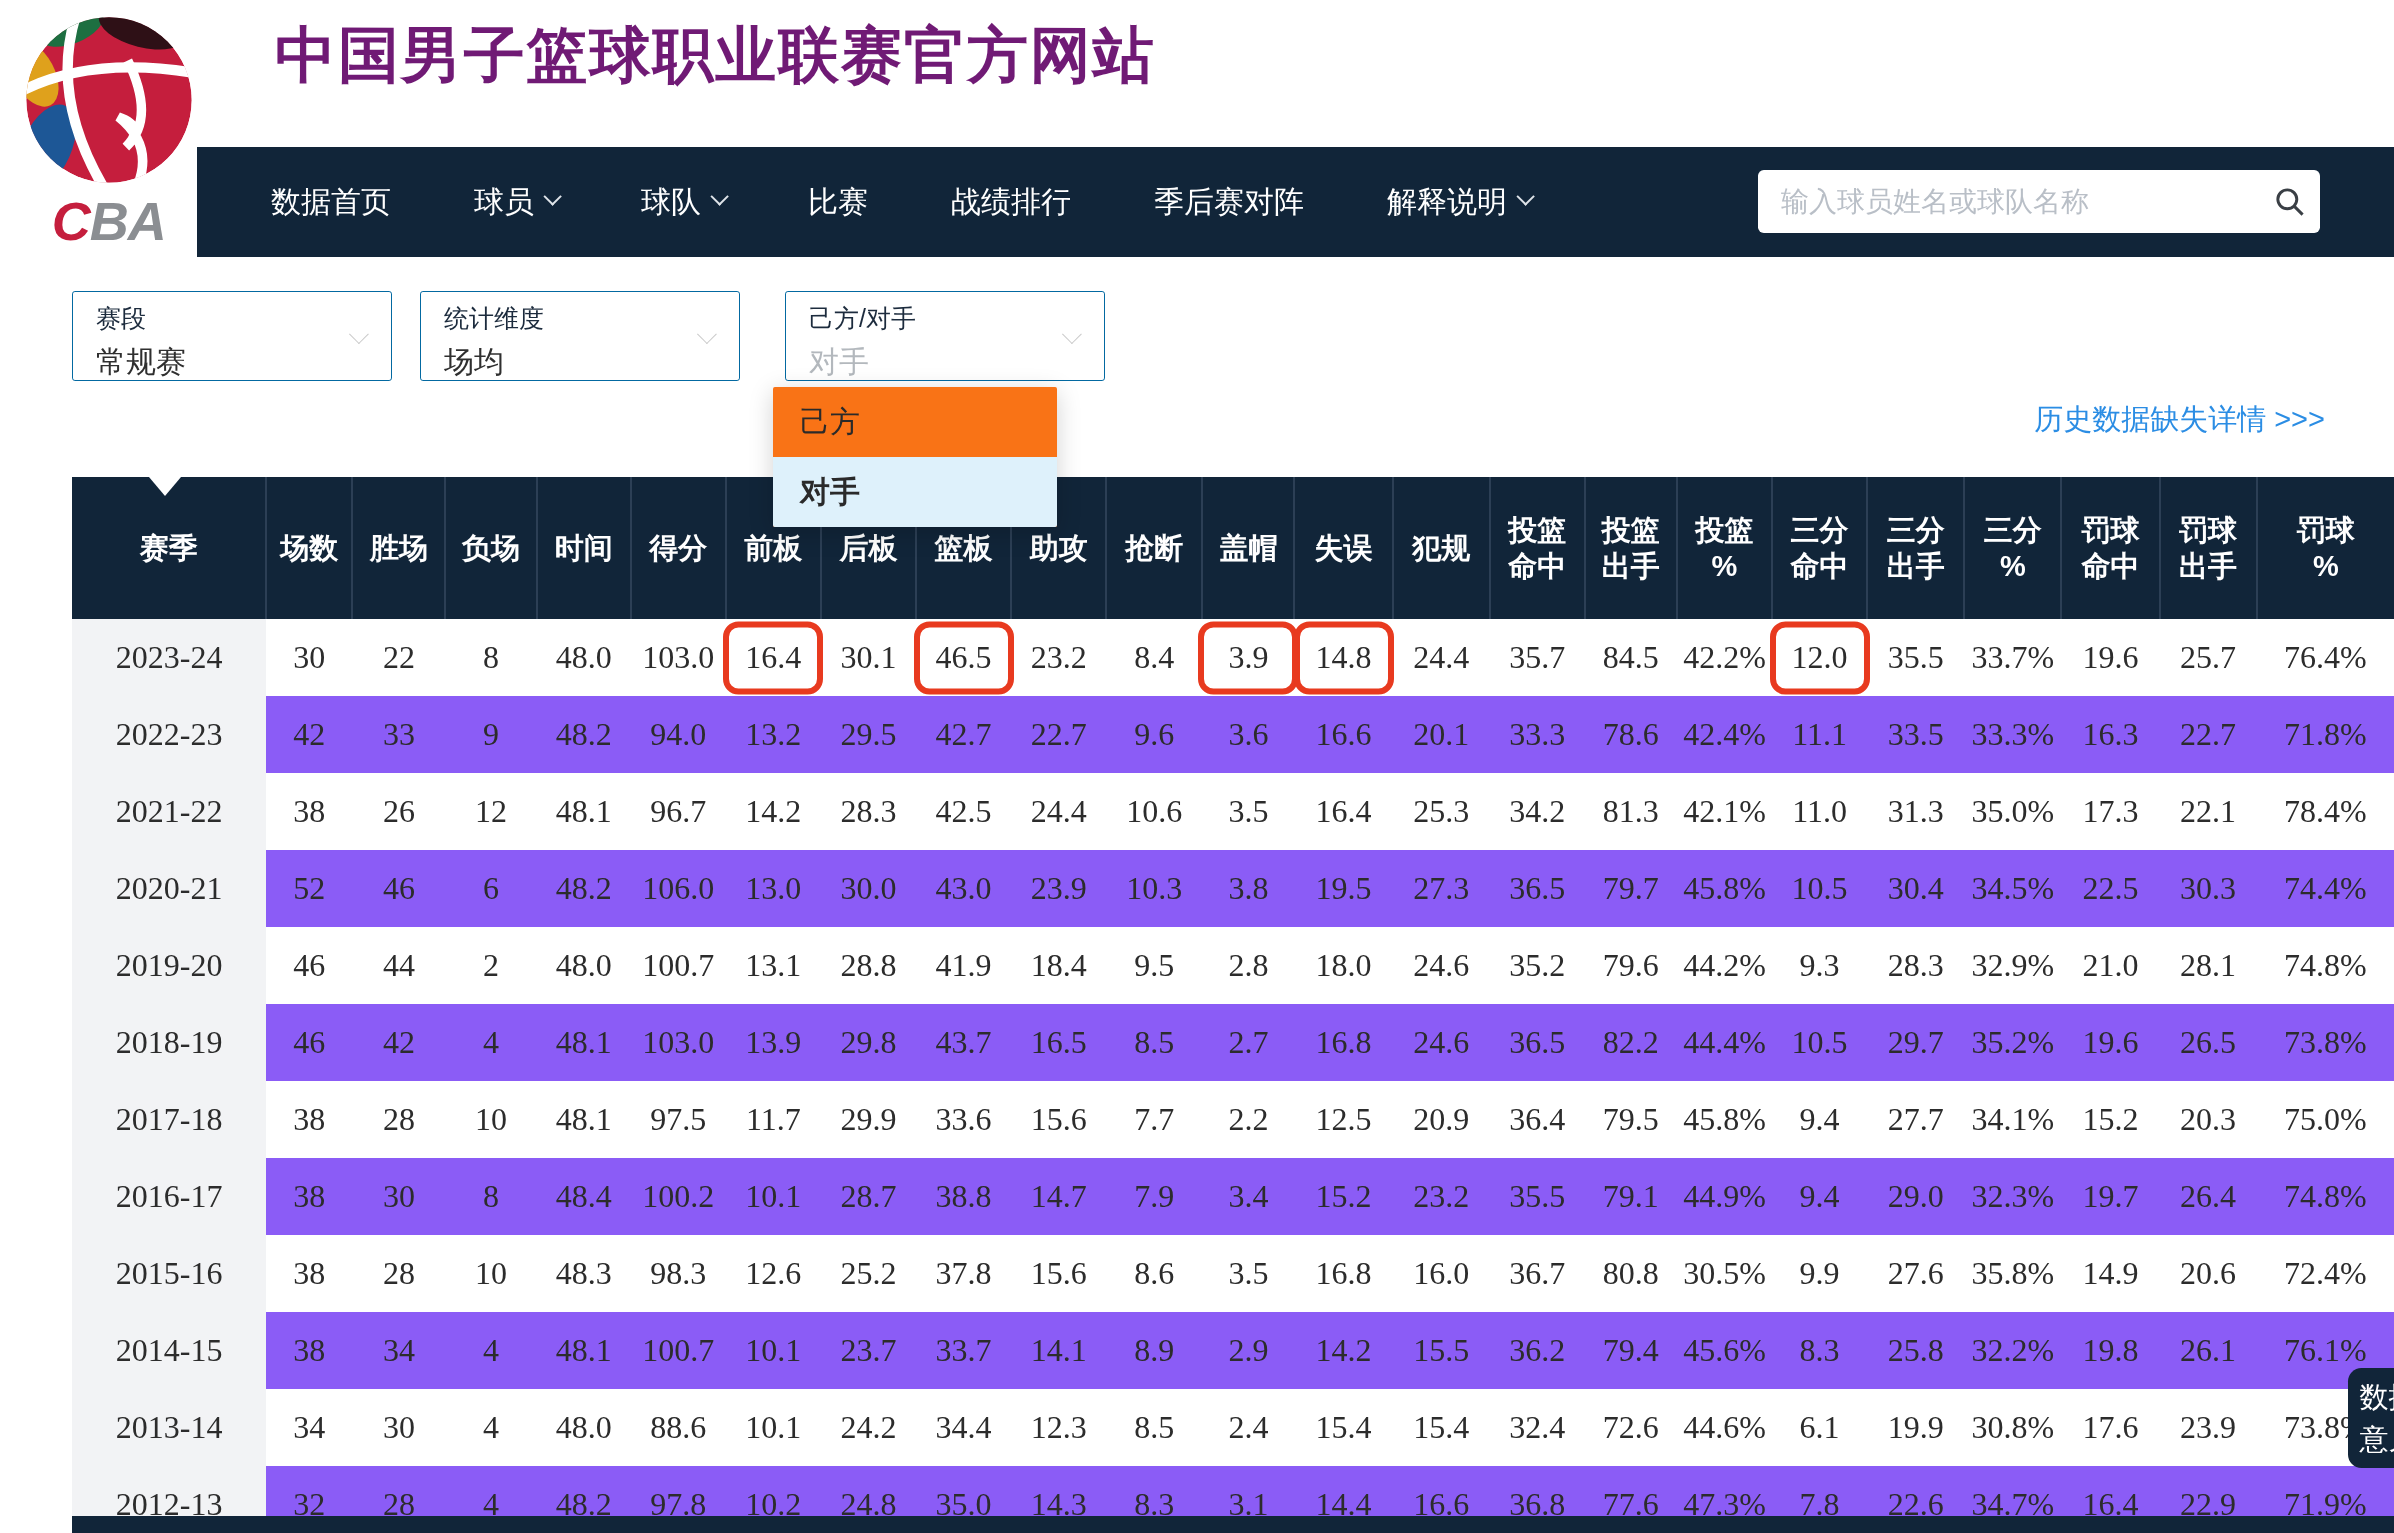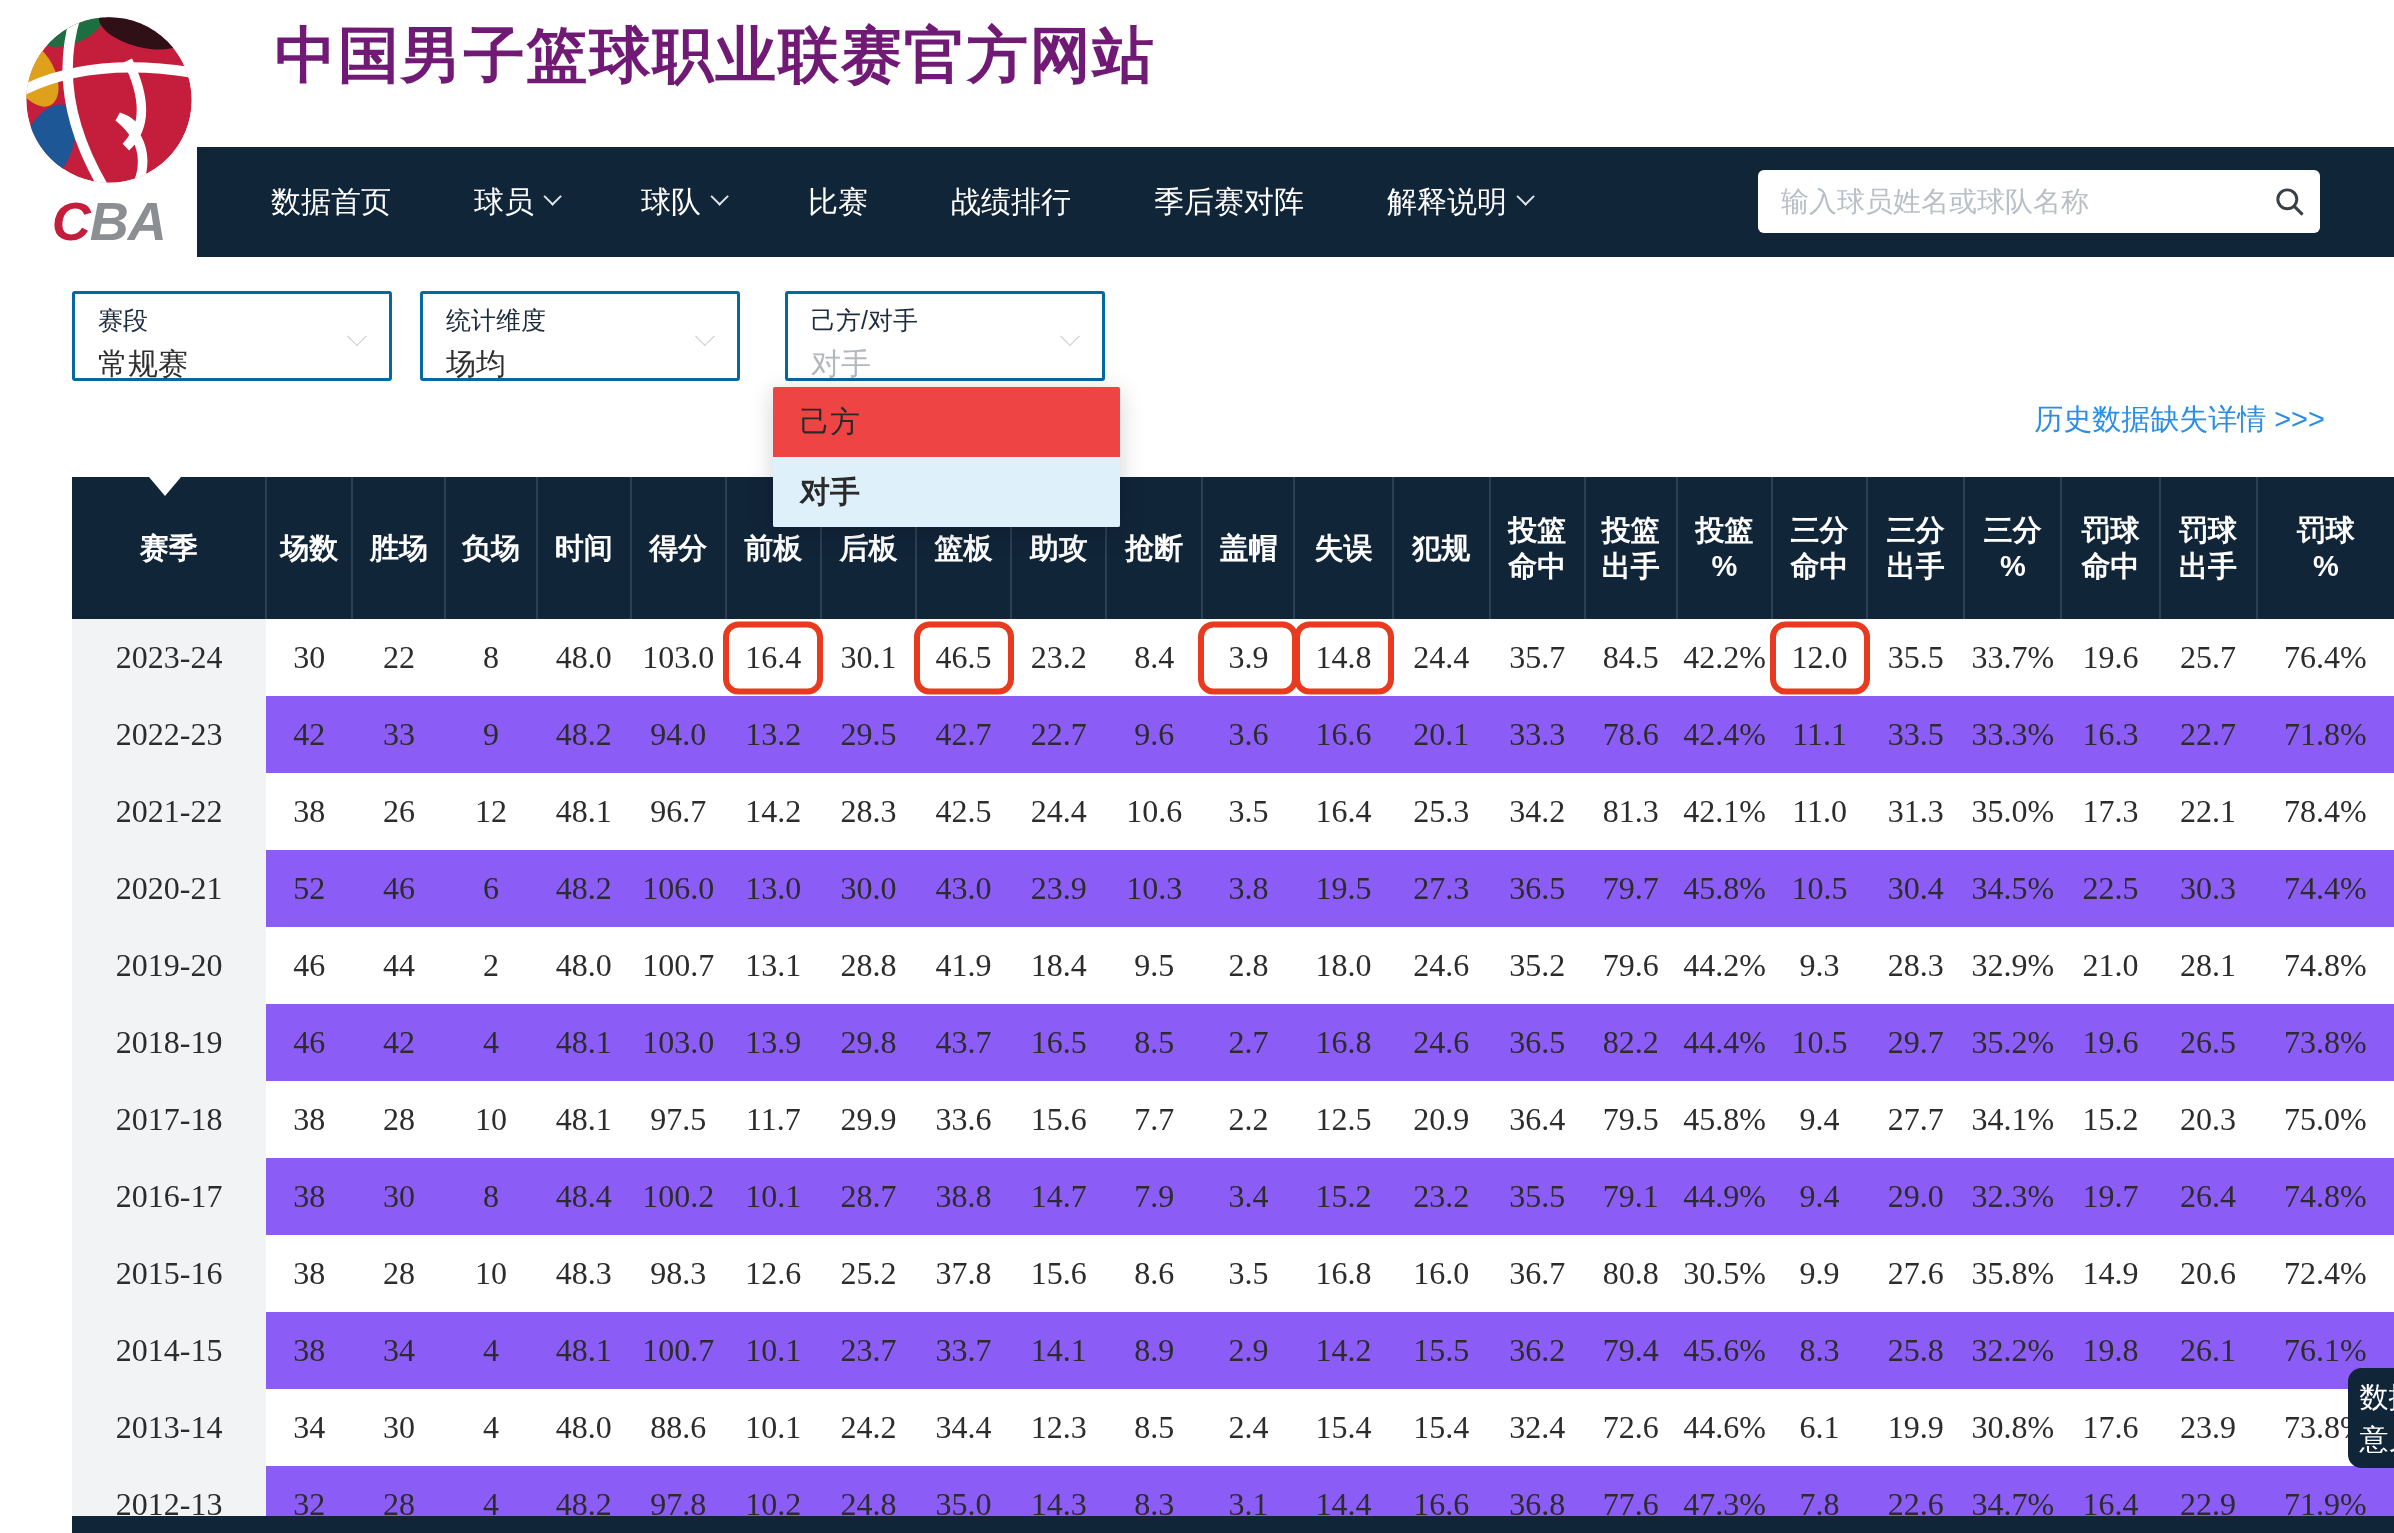--- a/index.html
+++ b/index.html
@@ -45,34 +45,34 @@
   .search-box input{
     flex:1;height:100%;border:none;outline:none;background:transparent;border-radius:5.8px;
     padding:0 9.6px 0 23px;font-size:28px;color:#333;font-family:inherit;
   }
   .search-box input::placeholder{color:#b9bfc7;}
   .search-icon{width:61px;height:100%;display:flex;align-items:center;justify-content:center;cursor:pointer;}
 
   
   .filter{
     position:absolute;top:291px;width:320px;height:90px;background:#fff;
-    border:3px solid #0369a1;border-radius:2.9px;padding:9.6px 23px;cursor:pointer;
+    border:1px solid #0369a1;border-radius:2.9px;padding:9.6px 23px;cursor:pointer;
   }
   .filter-1{left:72px;}  .filter-2{left:420px;}  .filter-3{left:773px;margin-left:12px;}
   .filter-label{font-size:25px;color:#1c2b3d;display:block;}
   .filter-value{font-size:30px;color:#2f2f2f;display:block;margin-top:7.7px;}
   .filter-3 .filter-value{color:#b3b8bd;}
   .filter .chev-gray{
     position:absolute;right:25px;top:35px;width:14.4px;height:14.4px;
     border-left:1.9px solid #c9c9c9;border-bottom:1.9px solid #c9c9c9;transform:rotate(-45deg);
   }
 
   
   .dropdown-panel{
-    position:absolute;left:773px;top:387px;width:347px;background:#ef4444;z-index:60;
+    position:absolute;left:773px;top:387px;width:284px;background:#f97316;z-index:60;
     box-shadow:0 5.8px 25px rgba(0,0,0,.18);border-radius:1.9px;overflow:hidden;
   }
   .dropdown-option{height:70px;display:flex;align-items:center;padding-left:27px;font-size:30px;color:#2a2a2a;cursor:pointer;}
   .dropdown-option.selected{background:var(--selected-option-bg);font-weight:700;}
 
   
   .history-link{
     position:absolute;top:400px;right:69px;font-size:29px;color:var(--link-blue);
     text-decoration:none;font-weight:500;cursor:pointer;white-space:nowrap;
   }

